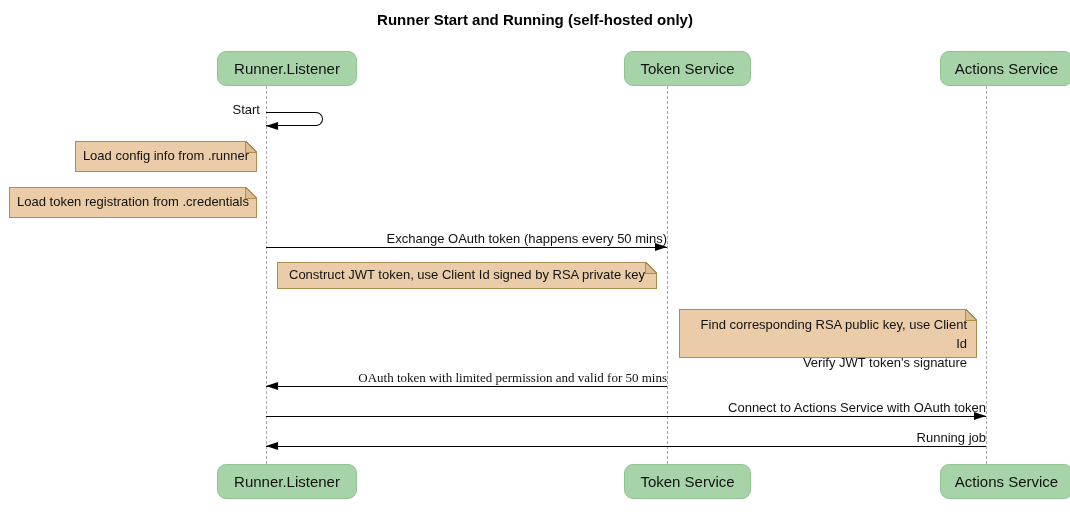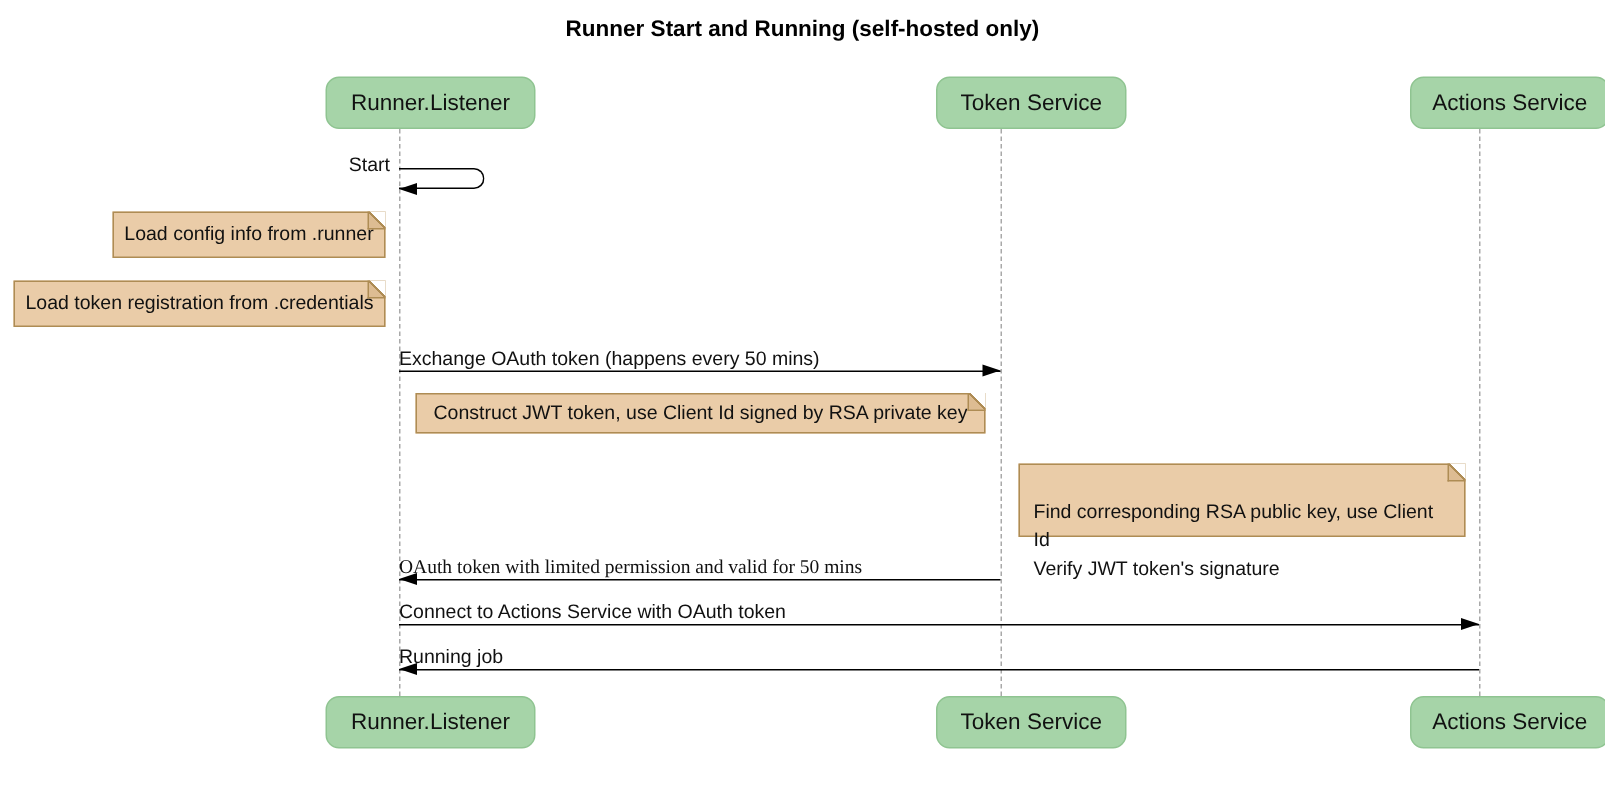--- a/index.html
+++ b/index.html
@@ -35,26 +35,26 @@
   .note::after {
     content:""; position:absolute; top:-1px; right:-1px; width:11px; height:11px;
     background:linear-gradient(to left bottom,
       #ffffff 0 46%,
       var(--note-border,#AE8C54) 46% 56%,
       var(--note-fold,#DDBC92) 56% 100%);
     border-left:1px solid var(--note-border,#AE8C54);
     border-bottom:1px solid var(--note-border,#AE8C54);
   }
   .note.multiline {
-    justify-content:flex-start; align-items:flex-start; text-align:left;
-    padding:22px 9px; white-space:pre-line; line-height:1.45;
+    justify-content:flex-start; align-items:flex-start; text-align:right;
+    padding:6px 9px; white-space:pre-line; line-height:1.45;
   }
   .msg-label {
     position:absolute; font-size:13px; line-height:15px;
-    text-align:left; color:#111; white-space:nowrap;
+    text-align:right; color:#111; white-space:nowrap;
   }
   .label-right { text-align:right; }
   .msg-line { position:absolute; height:0; border-top:1px solid var(--arrow,#000); }
   .self-loop {
     position:absolute; box-sizing:border-box;
     border:1px solid var(--arrow,#000); border-left:none;
     border-radius:0 9px 9px 0;
   }
   .arrow-head {
     position:absolute; width:0; height:0;

